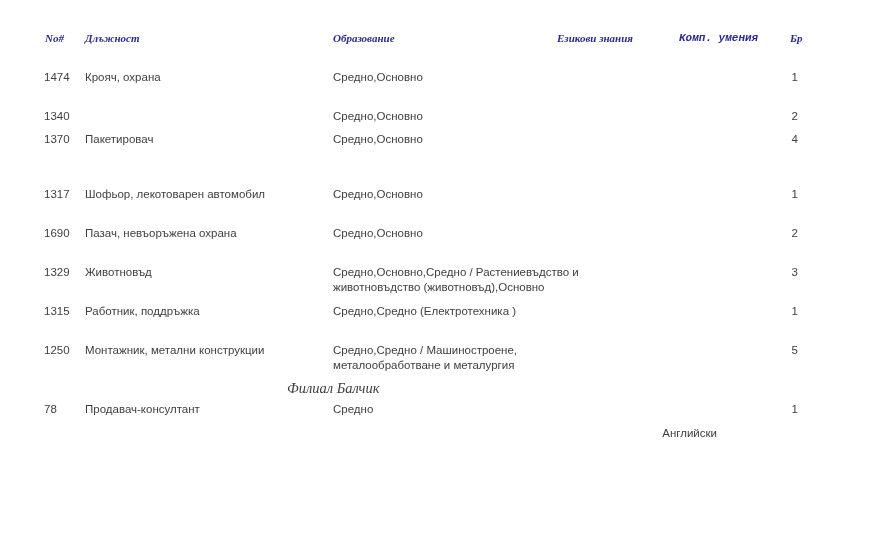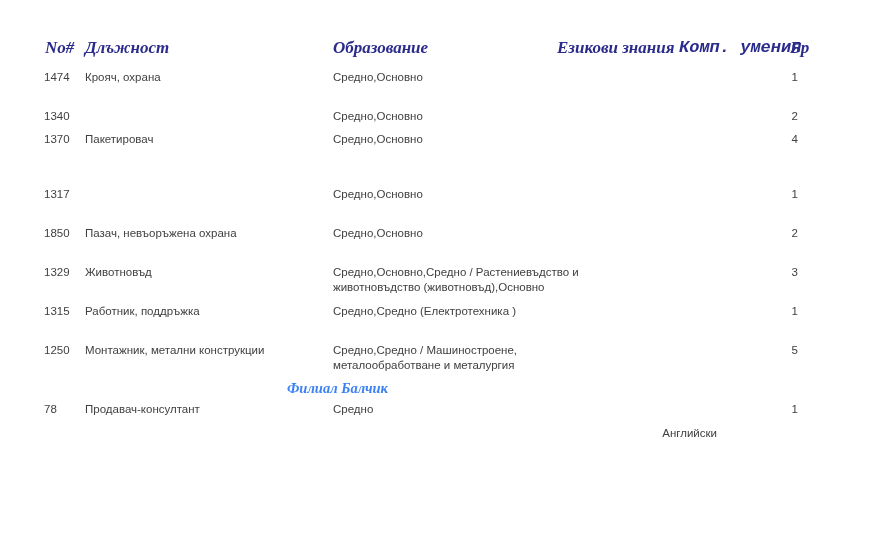--- a/index.html
+++ b/index.html
@@ -5,24 +5,24 @@
   html,body{margin:0;padding:0;background:#e9e9e9;}
   .page{
     position:relative;
     width:870px;height:533px;
     background:#ffffff;
     overflow:hidden;
     font-family:"Liberation Sans", sans-serif;
   }
   
   .h{
-    position:absolute;top:40px;
+    position:absolute;top:30px;
     font-family:"Liberation Serif", serif;
     font-weight:bold;font-style:italic;
-    font-size:17px;line-height:16px;
+    font-size:11px;line-height:16px;
     color:#2B2B8C;
     white-space:nowrap;
   }
   .h-no{left:45px;}
   .h-pos{left:85px;}
   .h-edu{left:333px;}
   .h-lang{left:557px;}
   .h-comp{left:679px;font-family:Liberation Mono, monospace;}
   .h-cnt{left:790px;}
   
@@ -36,23 +36,23 @@
   .c-no{left:44px;width:38px;}
   .c-pos{left:85px;width:246px;}
   .c-edu{left:333px;width:262px;}
   .c-lang{left:557px;width:160px;text-align:right;margin-top:24px;}
   .c-comp{left:680px;width:100px;}
   .c-cnt{left:768px;width:30px;text-align:right;}
   
   .section-header{
     position:absolute;top:380px;left:287px;
     font-family:"Liberation Serif", serif;
-    font-style:italic;font-weight:700;
+    font-style:italic;font-weight:400;
     font-size:14.5px;line-height:17px;
-    color:#3b82f6;
+    color:#404040;
     white-space:nowrap;
   }
 </style>
 </head>
 <body>
 
 <div class="page">
 
   <span class="h h-no">No#</span>
   <span class="h h-pos">Длъжност</span>
@@ -82,28 +82,29 @@
     <span class="c c-no">1370</span>
     <span class="c c-pos">Пакетировач</span>
     <span class="c c-edu">Средно,Основно</span>
     <span class="c c-lang"></span>
     <span class="c c-comp"></span>
     <span class="c c-cnt">4</span>
   </div>
 
   <div class="row" style="top:187px">
     <span class="c c-no">1317</span>
+    <span class="c c-pos">Шофьор, лекотоварен автомобил</span>
     <span class="c c-edu">Средно,Основно</span>
     <span class="c c-lang"></span>
     <span class="c c-comp"></span>
     <span class="c c-cnt">1</span>
   </div>
 
   <div class="row" style="top:226px">
-    <span class="c c-no">1850</span>
+    <span class="c c-no">1690</span>
     <span class="c c-pos">Пазач, невъоръжена охрана</span>
     <span class="c c-edu">Средно,Основно</span>
     <span class="c c-lang"></span>
     <span class="c c-comp"></span>
     <span class="c c-cnt">2</span>
   </div>
 
   <div class="row" style="top:265px">
     <span class="c c-no">1329</span>
     <span class="c c-pos">Животновъд</span>

